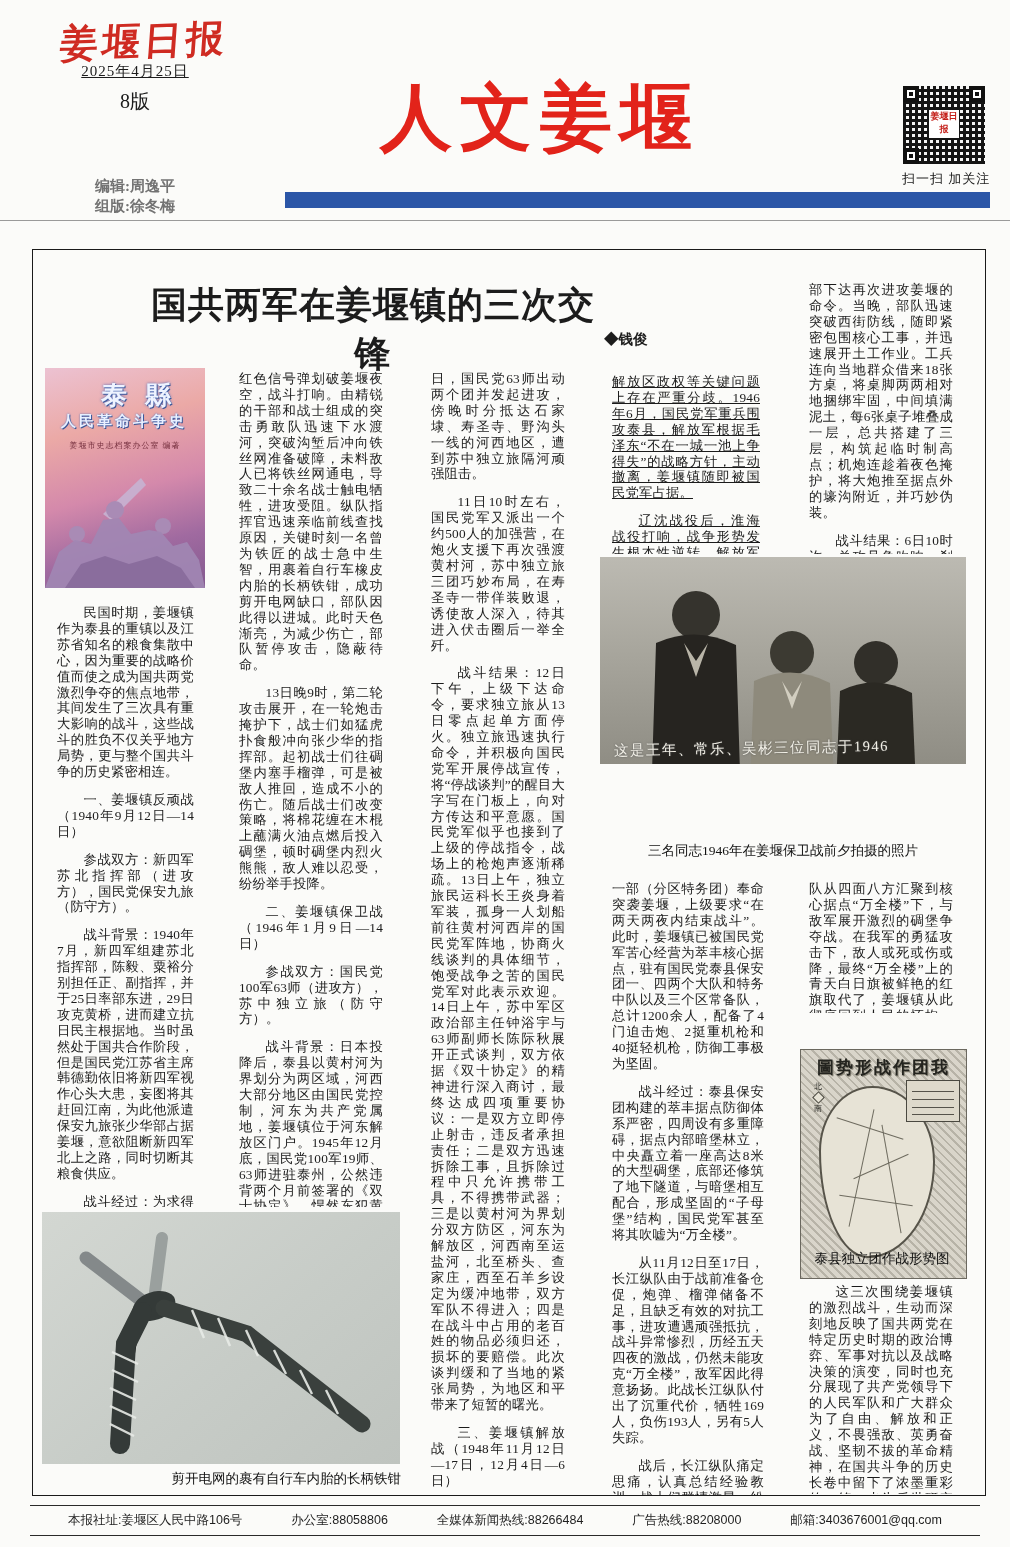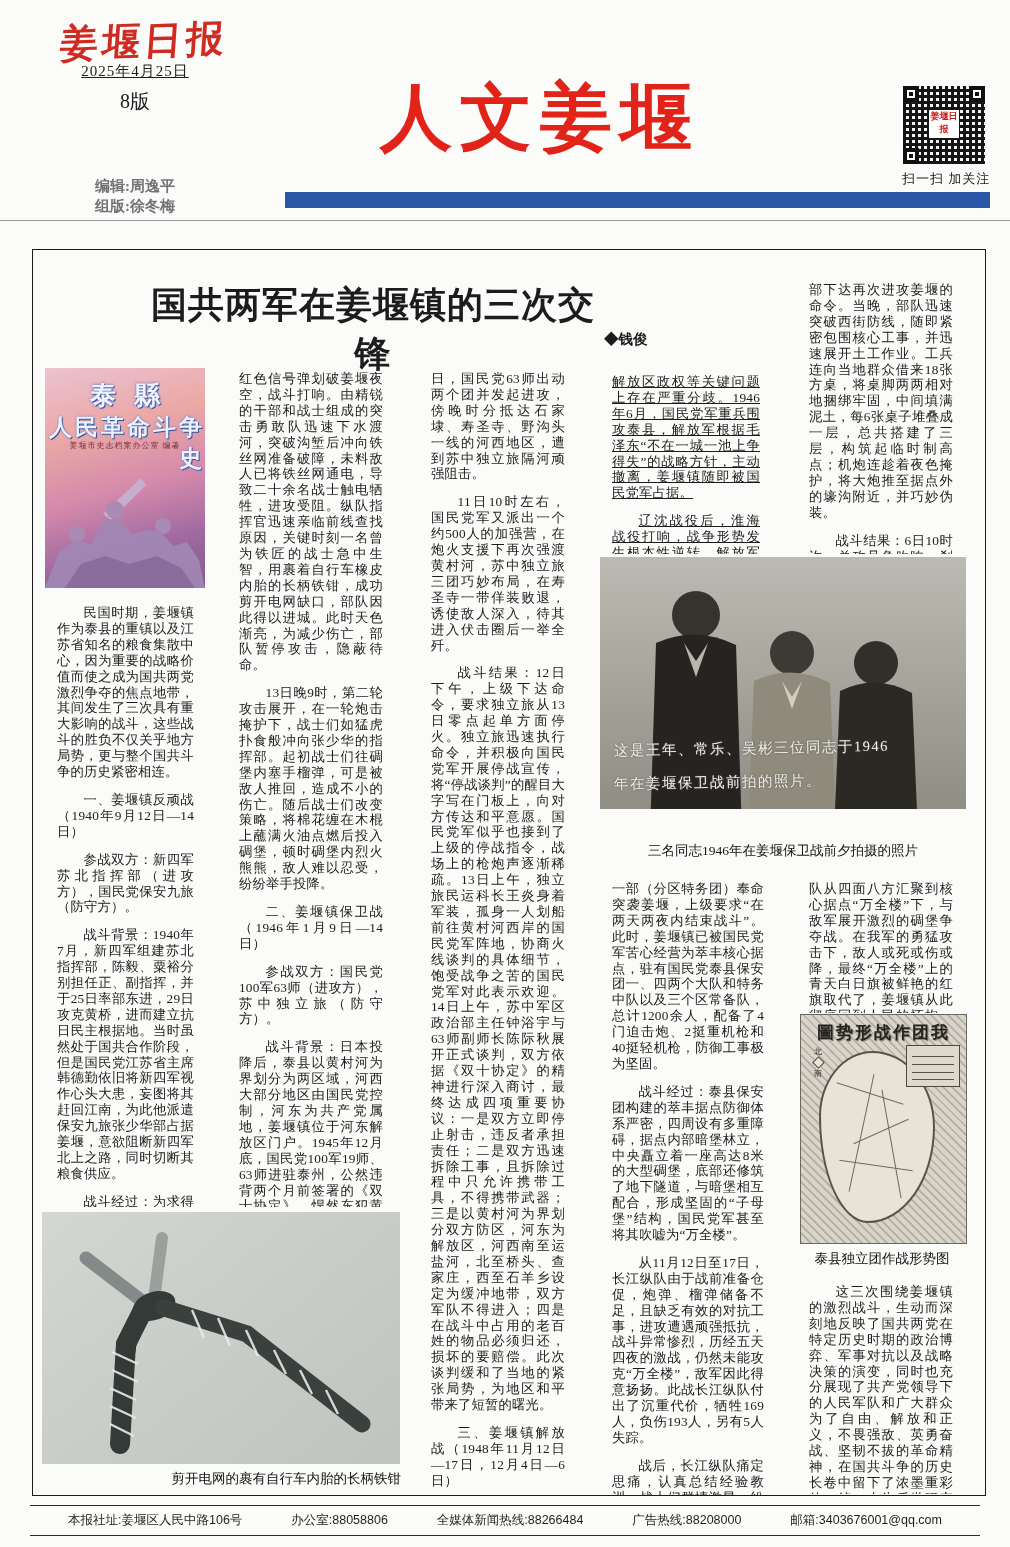--- a/index.html
+++ b/index.html
@@ -32,31 +32,31 @@
   .c1{left:45px;top:593px;width:161px;height:614px;}
   .c2{left:227px;top:359px;width:168px;height:848px;}
   .c3{left:419px;top:359px;width:158px;height:1133px;}
   .c4a{left:600px;top:362px;width:172px;height:192px;text-decoration:underline;}
   .c4b{left:600px;top:869px;width:176px;height:626px;}
   .c5a{left:797px;top:270px;width:168px;height:284px;}
   .c5b{left:797px;top:869px;width:168px;height:144px;}
   .c5c{left:797px;top:1272px;width:168px;height:222px;}
   
   .book{left:45px;top:368px;width:160px;height:220px;background:linear-gradient(165deg,#ecc2d2 0%,#eba9a6 28%,#d489ab 55%,#a06aa0 78%,#83598f 100%);overflow:hidden;}
-  .book-t1{position:absolute;left:0;top:10px;width:100%;text-align:center;font-size:26px;font-weight:bold;color:#eef3ff;letter-spacing:18px;text-indent:18px;text-shadow:0 0 3px #4a6ab8,1px 1px 0 #35508e;}
-  .book-t2{position:absolute;left:0;top:44px;width:100%;text-align:right;font-size:23px;font-weight:bold;color:#e9f0ff;letter-spacing:3px;text-shadow:0 0 2px #4a6ab8,1px 1px 0 #35508e;}
+  .book-t1{position:absolute;left:0;top:10px;width:100%;text-align:center;font-size:26px;font-weight:bold;color:#eef3ff;letter-spacing:18px;text-indent:18px;text-shadow:0 0 3px #4a6ab8,1px 1px 0 #35508e;padding-left:11px;}
+  .book-t2{position:absolute;left:0;top:44px;width:100%;text-align:left;font-size:15px;font-weight:bold;color:#e9f0ff;letter-spacing:3px;text-shadow:0 0 2px #4a6ab8,1px 1px 0 #35508e;padding-left:16px;}
   .book-by{position:absolute;left:0;top:72px;width:100%;text-align:center;font-size:8px;color:#76303f;letter-spacing:1px;}
   .book svg{position:absolute;left:0;bottom:0;}
-  .gphoto{left:600px;top:557px;width:366px;height:252px;background:linear-gradient(#bcbab2 0%,#a8a69d 45%,#8f8d84 100%);overflow:hidden;}
+  .gphoto{left:600px;top:557px;width:366px;height:207px;background:linear-gradient(#bcbab2 0%,#a8a69d 45%,#8f8d84 100%);overflow:hidden;}
   .hand{position:absolute;color:#f1efe6;font-size:14.5px;letter-spacing:1.5px;text-shadow:0 0 2px #555;}
   .hand1{left:14px;top:182px;transform:rotate(-1deg);}
   .hand2{left:14px;top:216px;transform:rotate(-1deg);}
   .cap{font-size:13.5px;color:#111;}
   .gp-cap{left:600px;top:842px;width:366px;text-align:center;}
-  .map{left:800px;top:1014px;width:165px;height:228px;background:repeating-linear-gradient(45deg,#b7b3a7 0 2px,#d9d5ca 2px 6px);border:1px solid #6b685f;overflow:hidden;}
+  .map{left:800px;top:1049px;width:165px;height:228px;background:repeating-linear-gradient(45deg,#b7b3a7 0 2px,#d9d5ca 2px 6px);border:1px solid #6b685f;overflow:hidden;}
   .map-banner{position:absolute;left:0;top:6px;width:100%;text-align:center;font-size:17px;font-weight:bold;color:#24241f;letter-spacing:2px;text-shadow:1px 1px 0 #8d897c;font-family:"Liberation Sans",sans-serif;}
   .map-blob{position:absolute;left:18px;top:36px;width:112px;height:168px;background:#e7e3d6;border:2px solid #57544a;border-radius:46% 54% 58% 42% / 38% 44% 56% 62%;}
   .map-blob i{position:absolute;background:#6e6b5f;}
   .compass{position:absolute;left:10px;top:32px;width:14px;text-align:center;font-size:8px;color:#2c2c27;line-height:9px;}
   .compass .dia{width:7px;height:7px;margin:2px auto;background:#e7e3d6;border:1px solid #44423a;transform:rotate(45deg);}
   .legend{position:absolute;right:6px;top:30px;width:52px;height:40px;background:#ded9cb;border:1.5px solid #4a4840;}
   .legend i{position:absolute;left:5px;height:1px;background:#55524a;width:42px;}
   .map-cap{left:794px;top:1250px;width:176px;text-align:center;}
   .pliers{left:42px;top:1212px;width:358px;height:252px;background:linear-gradient(140deg,#d3d7d2 0%,#c7ccc7 55%,#bfc4bf 100%);overflow:hidden;}
   .pl-cap{left:45px;top:1470px;width:356px;text-align:right;}

